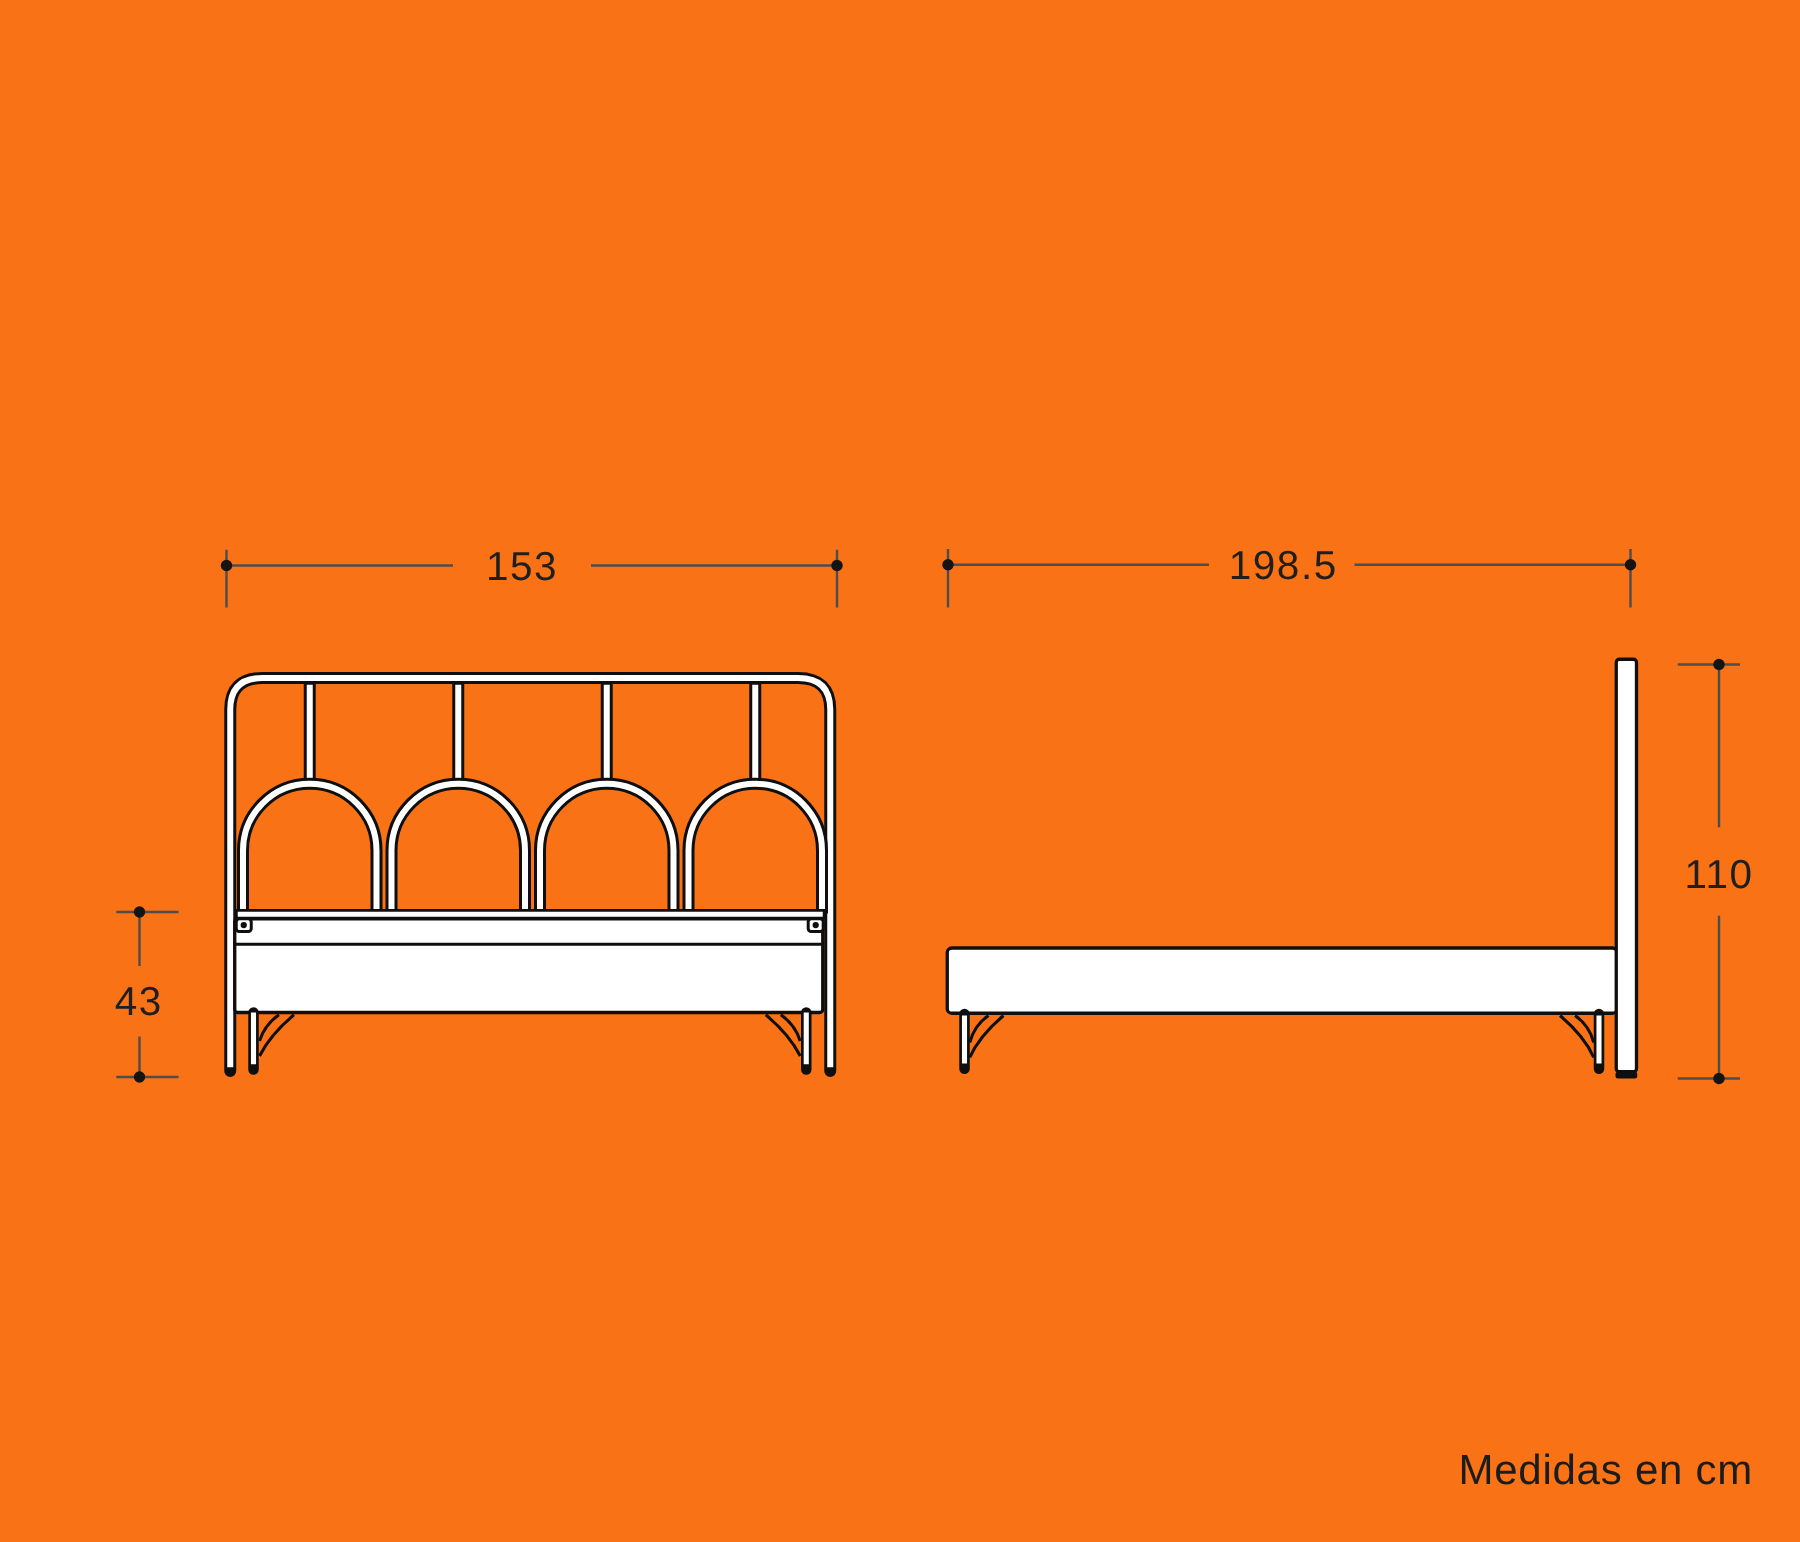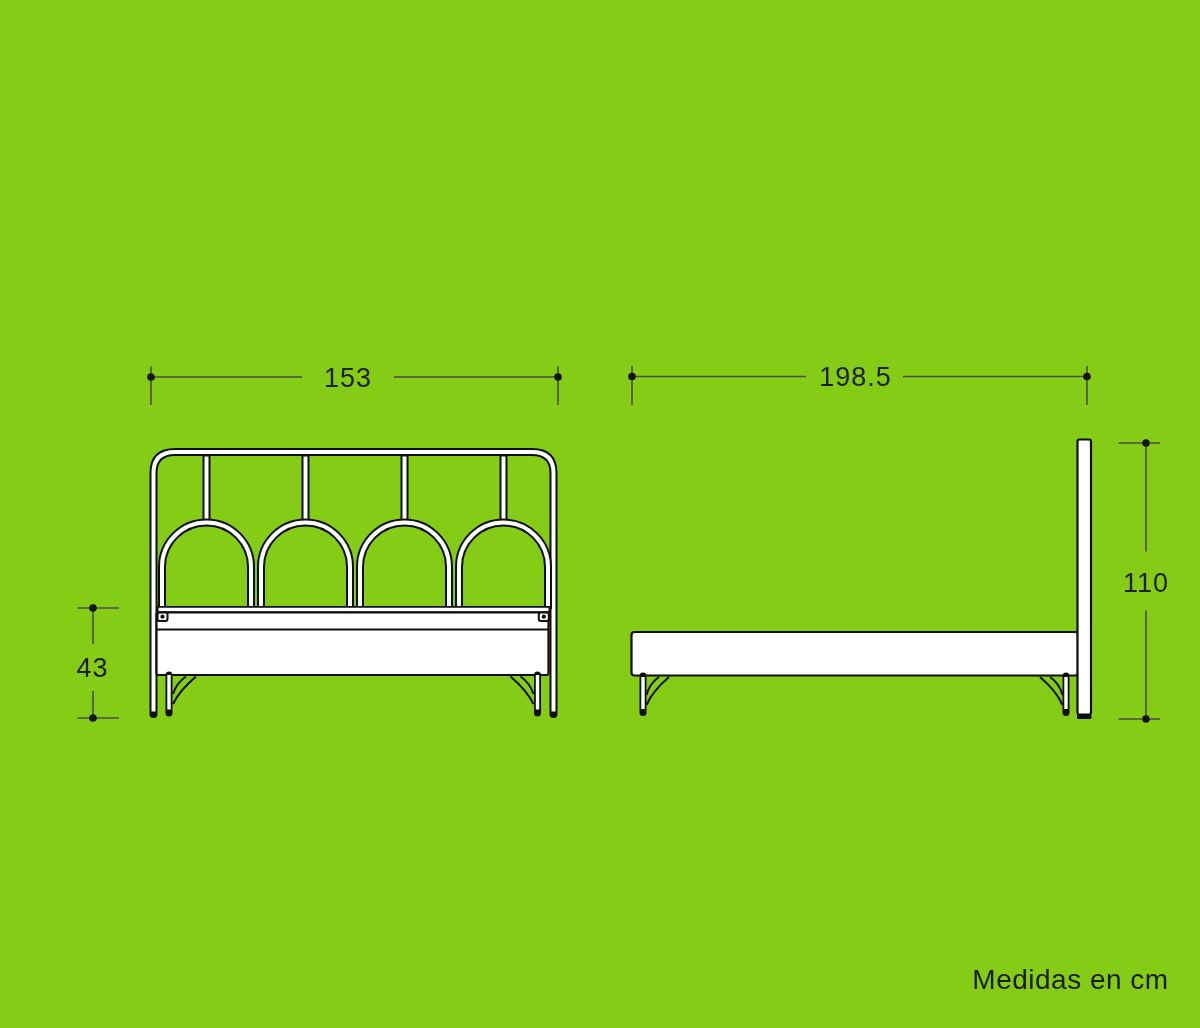--- a/index.html
+++ b/index.html
@@ -4,21 +4,21 @@
 <style>
   html, body {
     margin: 0;
     padding: 0;
     background: #ffffff;
   }
   #stage {
     position: relative;
     width: 1200px;
     height: 1028px;
-    background: #84cc16;
+    background: #f97316;
     font-family: "Liberation Sans", sans-serif;
   }
   svg { display: block; }
   .dim-label {
     font-family: "Liberation Sans", sans-serif;
     font-size: 27px;
     letter-spacing: 1px;
     fill: #1f1f1f;
   }
   .note-label {

